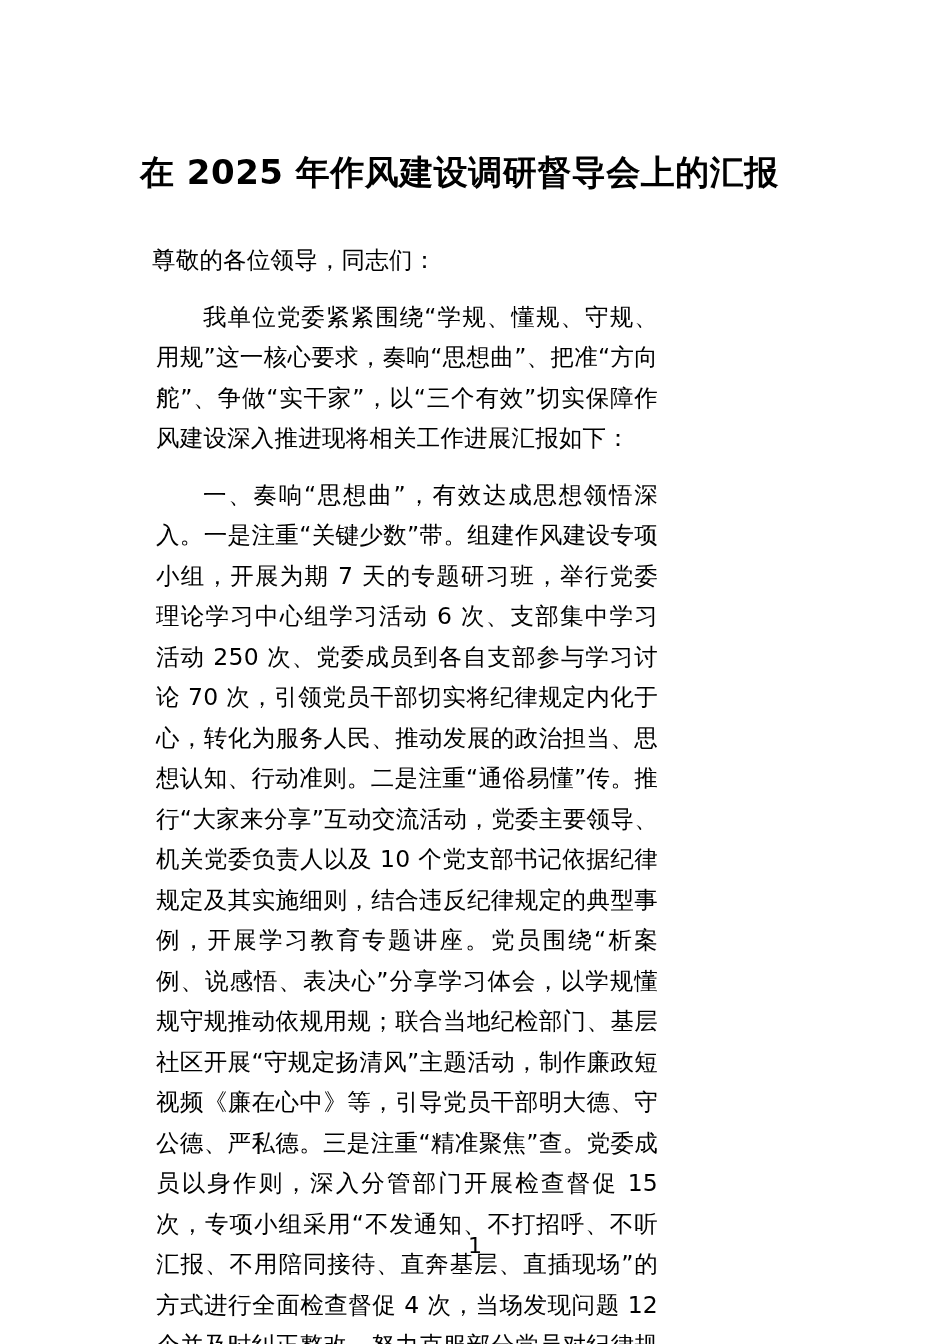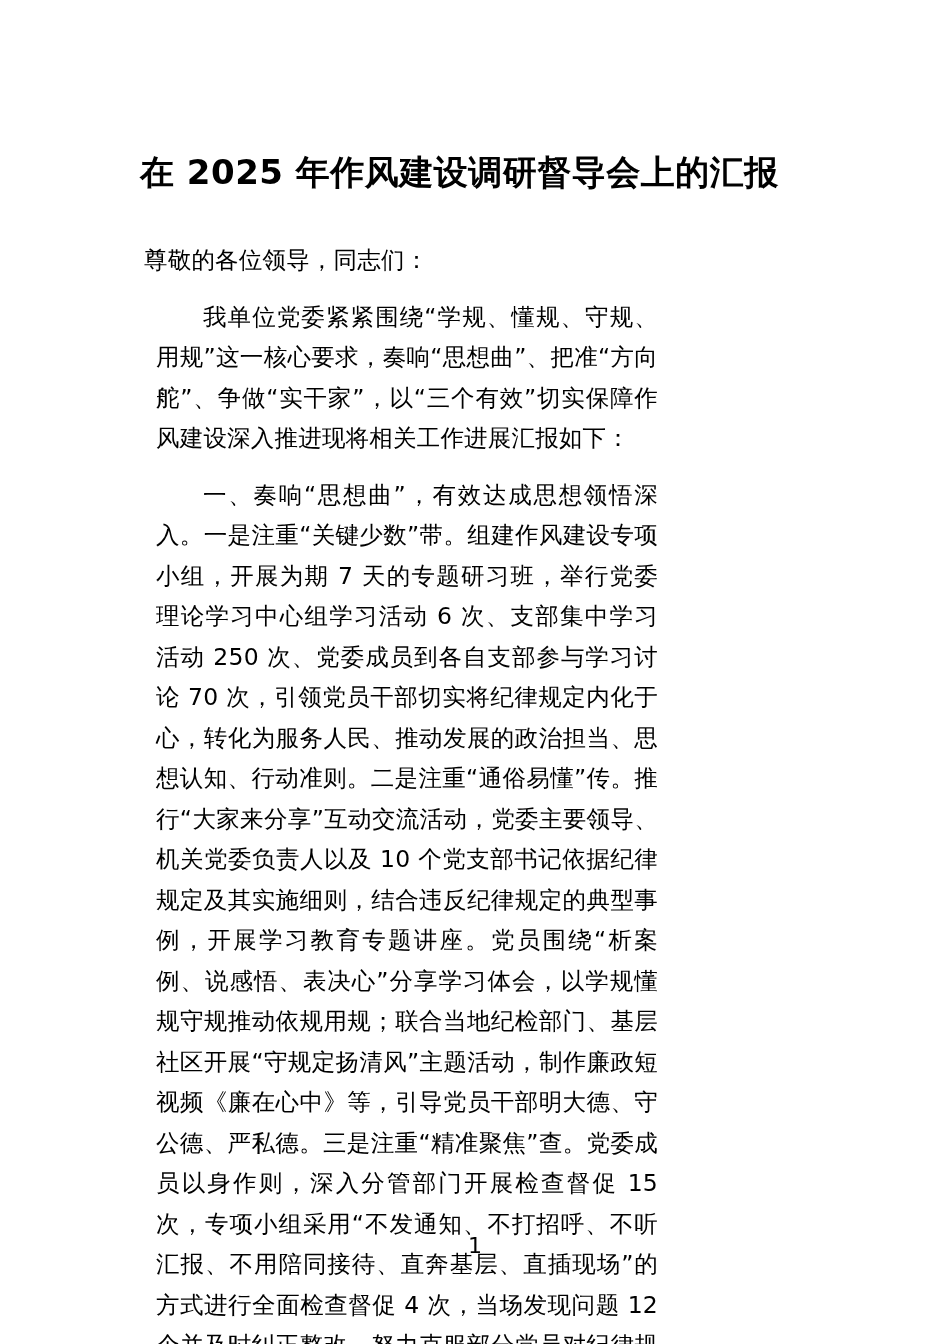--- a/index.html
+++ b/index.html
@@ -34,21 +34,21 @@
   }
   .body-text {
     font-family: "DejaVu Sans", "Liberation Sans", sans-serif;
     font-size: 23.5px;
     line-height: 40.5px;
     text-align: justify;
     text-justify: inter-ideograph;
     letter-spacing: 0.2px;
   }
   .para {
-    margin: 4px;
+    margin: 12px;
     text-indent: 0;
   }
   .para-indent {
     margin: 16px;
     text-indent: 2em;
   }
   .page-number {
     position: absolute;
     bottom: 86px;
     left: 0;

